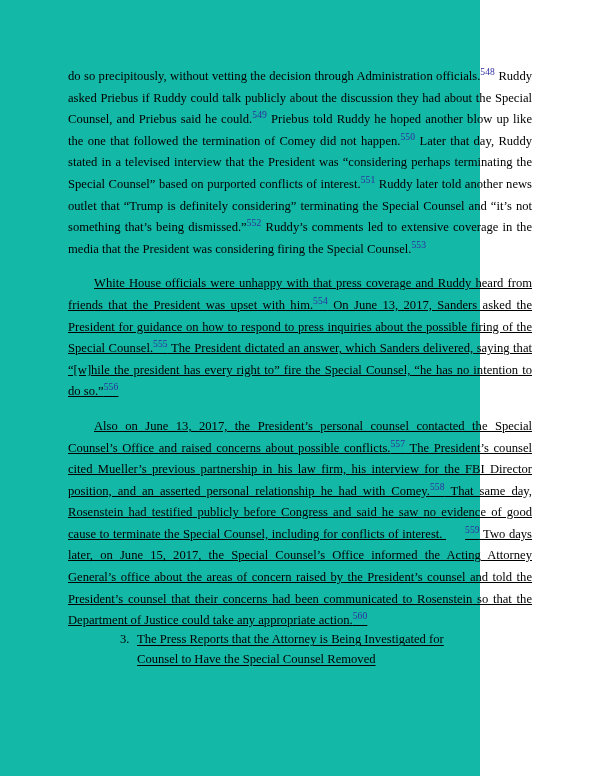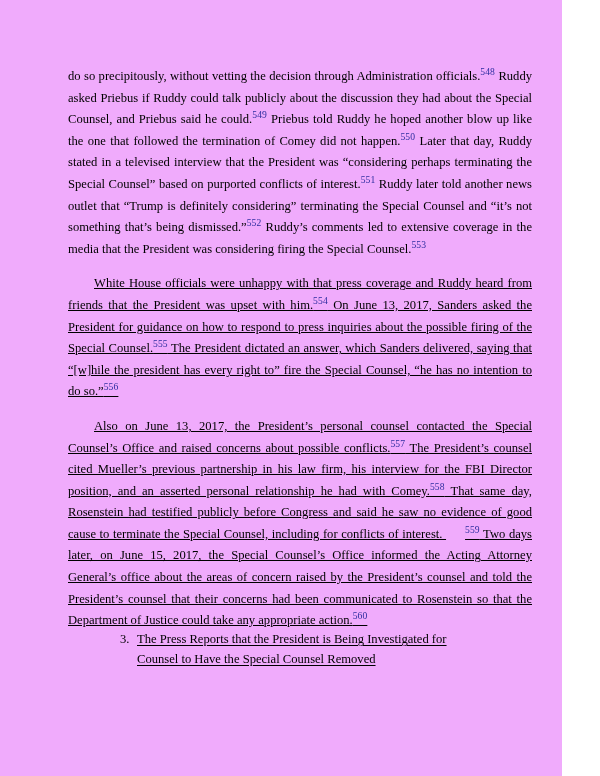--- a/index.html
+++ b/index.html
@@ -12,23 +12,23 @@
     width: 600px;
     height: 776px;
     overflow: hidden;
     font-family: "Liberation Serif", "DejaVu Serif", serif;
     color: #000000;
     -webkit-font-smoothing: antialiased;
   }
 
   .page {
     position: relative;
-    width: 562px;
+    width: 480px;
     height: 776px;
-    background: #f0abfc;
+    background: #14b8a6;
     box-sizing: border-box;
   }
 
   .text-column {
     position: absolute;
     left: 68px;
     top: 66px;
     width: 464px;
   }
 
@@ -103,18 +103,18 @@
 
   <div class="text-column">
     <p class="body-para no-indent">do so precipitously, without vetting the decision through Administration officials.<sup class="fn">548</sup> Ruddy asked Priebus if Ruddy could talk publicly about the discussion they had about the Special Counsel, and Priebus said he could.<sup class="fn">549</sup> Priebus told Ruddy he hoped another blow up like the one that followed the termination of Comey did not happen.<sup class="fn">550</sup> Later that day, Ruddy stated in a televised interview that the President was “considering perhaps terminating the Special Counsel” based on purported conflicts of interest.<sup class="fn">551</sup> Ruddy later told another news outlet that “Trump is definitely considering” terminating the Special Counsel and “it’s not something that’s being dismissed.”<sup class="fn">552</sup> Ruddy’s comments led to extensive coverage in the media that the President was considering firing the Special Counsel.<sup class="fn">553</sup></p>
     <p class="body-para">White House officials were unhappy with that press coverage and Ruddy heard from friends that the President was upset with him.<sup class="fn">554</sup> On June 13, 2017, Sanders asked the President for guidance on how to respond to press inquiries about the possible firing of the Special Counsel.<sup class="fn">555</sup> The President dictated an answer, which Sanders delivered, saying that “[w]hile the president has every right to” fire the Special Counsel, “he has no intention to do so.”<sup class="fn">556</sup></p>
     <p class="body-para">Also on June 13, 2017, the President’s personal counsel contacted the Special Counsel’s Office and raised concerns about possible conflicts.<sup class="fn">557</sup> The President’s counsel cited Mueller’s previous partnership in his law firm, his interview for the FBI Director position, and an asserted personal relationship he had with Comey.<sup class="fn">558</sup> That same day, Rosenstein had testified publicly before Congress and said he saw no evidence of good cause to terminate the Special Counsel, including for conflicts of interest. <sup class="fn spaced">559</sup> Two days later, on June 15, 2017, the Special Counsel’s Office informed the Acting Attorney General’s office about the areas of concern raised by the President’s counsel and told the President’s counsel that their concerns had been communicated to Rosenstein so that the Department of Justice could take any appropriate action.<sup class="fn">560</sup></p>
   </div>
 
   <div class="heading-block">
     <span class="heading-number">3.</span>
     <span class="heading-text">
-        <span class="hline">The Press Reports that the President is Being Investigated for</span>
+        <span class="hline">The Press Reports that the Attorney is Being Investigated for</span>
         <span class="hline">Counsel to Have the Special Counsel Removed</span>
       </span>
   </div>
 
 </div>
 
 </body></html>

